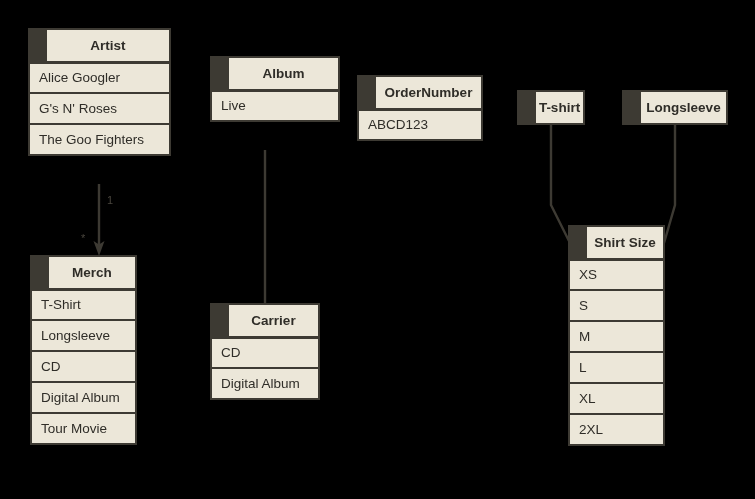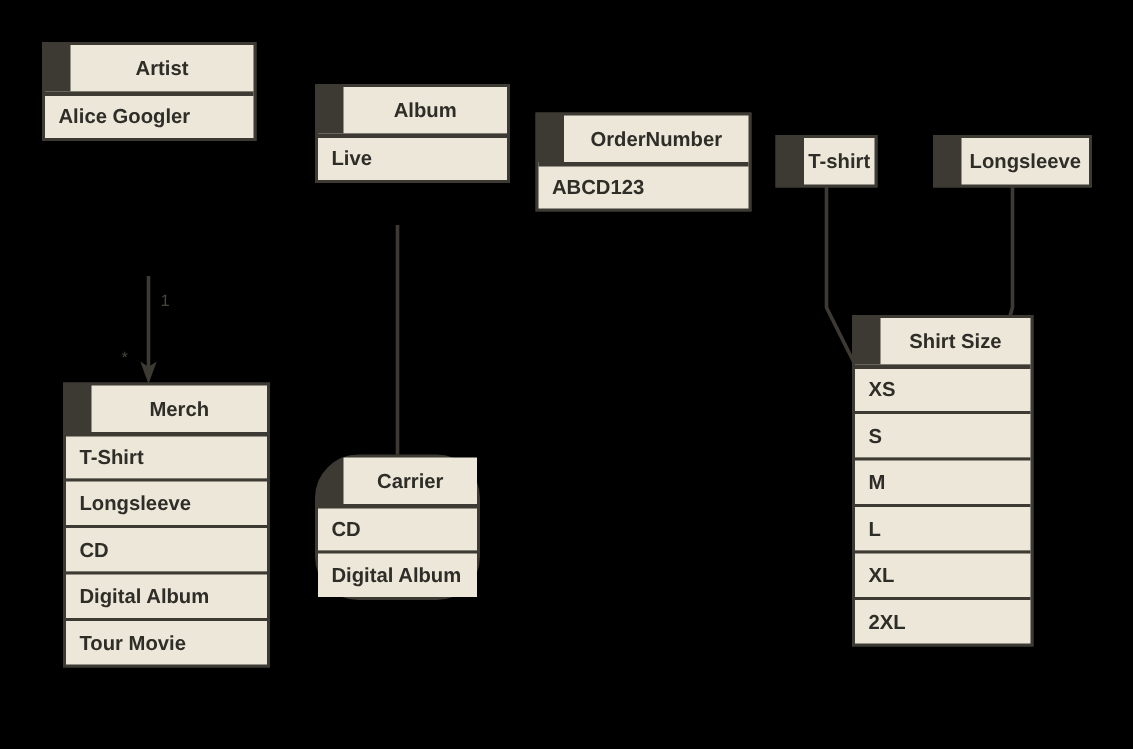--- a/index.html
+++ b/index.html
@@ -57,21 +57,20 @@
     box-sizing: border-box;
     background: #ece7d9;
     color: #2f2d28;
     font-size: 13.5px;
     line-height: 1;
     height: 31px;
     display: flex;
     align-items: center;
     padding: 0 9px;
     white-space: nowrap;
-    font-weight: bold;
   }
   .cell + .cell {
     border-top: 2px solid #3d3a33;
   }
   .cell.header {
     justify-content: center;
     font-weight: bold;
     margin-left: 17px;
   }
   .cell.header + .cell {
@@ -101,58 +100,60 @@
     </g>
 
     <g>
       <path class="edge-line" d="M 675 121 L 675 205 L 664 243"></path>
     </g>
   </svg>
 
   <div class="entity" style="left:28px; top:28px; width:143px;">
     <div class="cell header">Artist</div>
     <div class="cell">Alice Googler</div>
+    <div class="cell">G's N' Roses</div>
+    <div class="cell">The Goo Fighters</div>
   </div>
 
   <div class="entity" style="left:210px; top:56px; width:130px;">
     <div class="cell header">Album</div>
     <div class="cell">Live</div>
   </div>
 
-  <div class="entity" style="left:357px; top:75px; width:144px;">
+  <div class="entity" style="left:357px; top:75px; width:126px;">
     <div class="cell header">OrderNumber</div>
     <div class="cell">ABCD123</div>
   </div>
 
   <div class="entity" style="left:517px; top:90px; width:68px;">
     <div class="cell header">T-shirt</div>
   </div>
 
   <div class="entity" style="left:622px; top:90px; width:106px;">
     <div class="cell header">Longsleeve</div>
   </div>
 
-  <div class="entity" style="left:568px; top:210px; width:121px;">
+  <div class="entity" style="left:568px; top:225px; width:97px;">
     <div class="cell header">Shirt Size</div>
     <div class="cell">XS</div>
     <div class="cell">S</div>
     <div class="cell">M</div>
     <div class="cell">L</div>
     <div class="cell">XL</div>
     <div class="cell">2XL</div>
   </div>
 
-  <div class="entity" style="left:42px; top:255px; width:138px;">
+  <div class="entity" style="left:30px; top:255px; width:107px;">
     <div class="cell header">Merch</div>
     <div class="cell">T-Shirt</div>
     <div class="cell">Longsleeve</div>
     <div class="cell">CD</div>
     <div class="cell">Digital Album</div>
     <div class="cell">Tour Movie</div>
   </div>
 
-  <div class="entity" style="left:210px; top:303px; width:110px;border-radius:29px;">
+  <div class="entity" style="left:210px; top:303px; width:110px;">
     <div class="cell header">Carrier</div>
     <div class="cell">CD</div>
     <div class="cell">Digital Album</div>
   </div>
 
 </div>
 
 </body></html>

